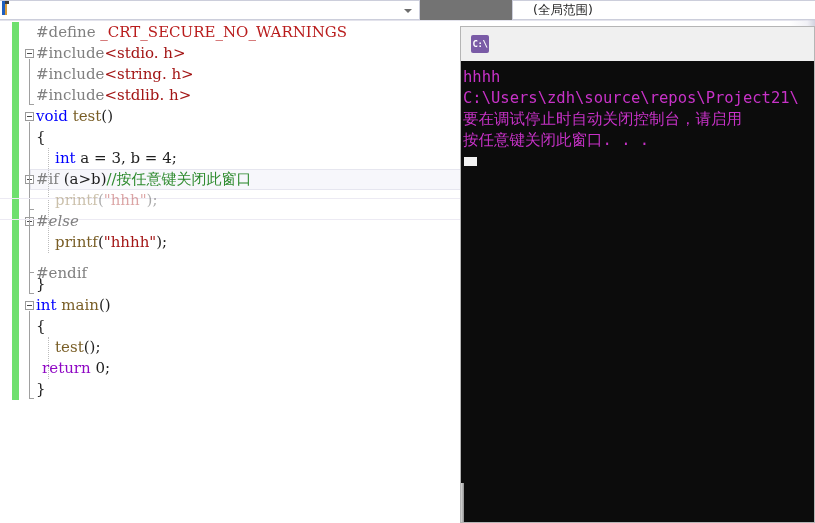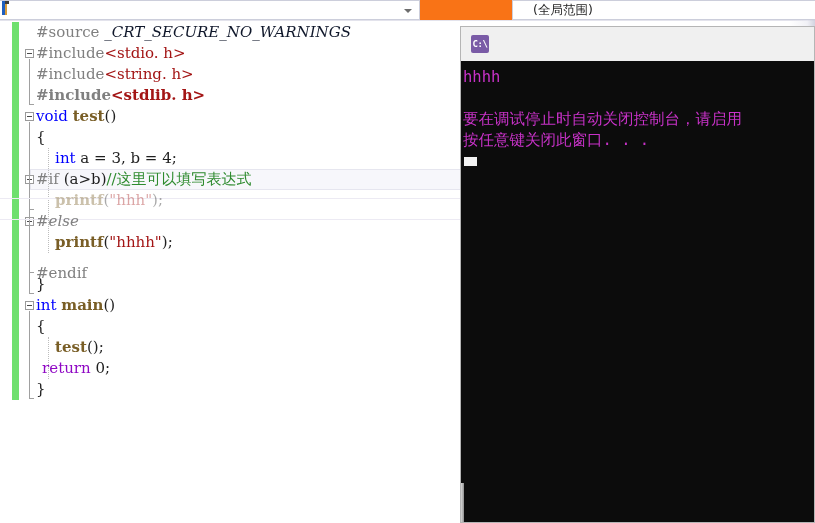--- a/index.html
+++ b/index.html
@@ -6,21 +6,21 @@
   body{
     width:815px;height:523px;overflow:hidden;
     background:#ffffff;
     font-family:"Liberation Sans", sans-serif;
     position:relative;
   }
 
   
   #nav-bar{
     position:absolute;left:0;top:0;width:815px;height:20px;
-    background:#f97316;display:flex;align-items:stretch;
+    background:#737373;display:flex;align-items:stretch;
   }
   .combo{
     position:absolute;top:0;height:20px;
     background:#ffffff;border:1px solid #cccedb;
     box-sizing:border-box;
     display:flex;align-items:center;
     font-size:12px;color:#1e1e1e;
   }
   #combo-symbol{ left:-260px; width:680px; padding-left:8px; }
   #combo-symbol .caret{
@@ -80,24 +80,24 @@
     position:absolute;left:0;height:21px;line-height:21px;
     white-space:pre;
     font-family:"DejaVu Serif", serif;
     font-size:15px;
     color:#1f1f1f;
   }
   .code-line .tx{font-family:"DejaVu Serif", serif;}
 
   
   .t-pp      {color:#808080;}                 
-  .t-macro   {color:#0f172a;font-style:italic;}                 
+  .t-macro   {color:#b91c1c;}                 
   .t-inc     {color:#a31515;}                 
   .t-kw      {color:#0000ff;}                 
-  .t-fn      {color:#795e26;font-weight:bold;}                 
+  .t-fn      {color:#795e26;}                 
   .t-plain   {color:#1f1f1f;}
   .t-str     {color:#a31515;}                 
   .t-cmt     {color:#2e8b2e;}                 
   .t-ctl     {color:#8f08c4;}
   .inactive  {opacity:0.38;}                  
 
   
   #current-line-box{
     position:absolute;left:30px;height:21px;
     border:1px solid #e6e6ef;
@@ -212,28 +212,28 @@
       <div class="fold-line bottom-tick" style="left: 29px; top: 378px; width: 5px;"></div>
     </div>
   <div id="guides-layer">
       <div class="indent-guide" style="left: 48px; top: 128px; height: 105px;"></div>
       <div class="indent-guide" style="left: 48px; top: 317px; height: 42px;"></div>
       <div class="faint-rule" style="top: 178px; width: 460px;"></div>
       <div class="faint-rule" style="top: 199px; width: 460px;"></div>
     </div>
 
   <div id="code-layer">
-      <div class="code-line" style="top: 2px; left: 36px;"><span class="tx t-pp">#source </span><span class="tx t-macro">_CRT_SECURE_NO_WARNINGS</span></div>
+      <div class="code-line" style="top: 2px; left: 36px;"><span class="tx t-pp">#define </span><span class="tx t-macro">_CRT_SECURE_NO_WARNINGS</span></div>
       <div class="code-line" style="top: 23px; left: 36px;"><span class="tx t-pp">#include</span><span class="tx t-inc">&lt;stdio. h&gt;</span></div>
       <div class="code-line" style="top: 44px; left: 36px;"><span class="tx t-pp">#include</span><span class="tx t-inc">&lt;string. h&gt;</span></div>
-      <div class="code-line" style="top: 65px; left: 36px; font-weight: bold;"><span class="tx t-pp">#include</span><span class="tx t-inc">&lt;stdlib. h&gt;</span></div>
+      <div class="code-line" style="top: 65px; left: 36px;"><span class="tx t-pp">#include</span><span class="tx t-inc">&lt;stdlib. h&gt;</span></div>
       <div class="code-line" style="top: 86px; left: 36px;"><span class="tx t-kw">void</span><span class="tx t-plain"> </span><span class="tx t-fn">test</span><span class="tx t-plain">()</span></div>
       <div class="code-line" style="top: 107px; left: 36px;"><span class="tx t-plain">{</span></div>
       <div class="code-line" style="top: 128px; left: 36px;"><span class="tx t-plain">    </span><span class="tx t-kw">int</span><span class="tx t-plain"> a = 3, b = 4;</span></div>
-      <div class="code-line" style="top: 149px; left: 36px;"><span class="tx t-pp">#if</span><span class="tx t-plain"> (a&gt;b)</span><span class="tx t-cmt">//这里可以填写表达式</span></div>
+      <div class="code-line" style="top: 149px; left: 36px;"><span class="tx t-pp">#if</span><span class="tx t-plain"> (a&gt;b)</span><span class="tx t-cmt">//按任意键关闭此窗口</span></div>
       <div class="code-line inactive" style="top: 170px; left: 36px;"><span class="tx t-plain">    </span><span class="tx t-fn">printf</span><span class="tx t-plain">(</span><span class="tx t-str">"hhh"</span><span class="tx t-plain">);</span></div>
       <div class="code-line" style="top: 191px; left: 36px; font-style: italic;"><span class="tx t-pp">#else</span></div>
       <div class="code-line" style="top: 212px; left: 36px;"><span class="tx t-plain">    </span><span class="tx t-fn">printf</span><span class="tx t-plain">(</span><span class="tx t-str">"hhhh"</span><span class="tx t-plain">);</span></div>
       <div class="code-line" style="top: 233px; left: 36px; margin-top: 10px;"><span class="tx t-pp">#endif</span></div>
       <div class="code-line" style="top: 254px; left: 36px;"><span class="tx t-plain">}</span></div>
       <div class="code-line" style="top: 275px; left: 36px;"><span class="tx t-kw">int</span><span class="tx t-plain"> </span><span class="tx t-fn">main</span><span class="tx t-plain">()</span></div>
       <div class="code-line" style="top: 296px; left: 36px;"><span class="tx t-plain">{</span></div>
       <div class="code-line" style="top: 317px; left: 36px;"><span class="tx t-plain">    </span><span class="tx t-fn">test</span><span class="tx t-plain">();</span></div>
       <div class="code-line" style="top: 338px; left: 23px;"><span class="tx t-plain">    </span><span class="tx t-ctl">return</span><span class="tx t-plain"> 0;</span></div>
       <div class="code-line" style="top: 359px; left: 36px;"><span class="tx t-plain">}</span></div>
@@ -245,17 +245,18 @@
 <div id="console-window">
   <div id="console-titlebar">
     <div id="console-icon">
       <span class="glyph">C:\</span>
     </div>
   </div>
   <div id="console-left-edge"></div>
   <div id="console-body">
 
     <div class="console-line" style="top: 6px;">hhhh</div>
+      <div class="console-line" style="top: 27px;">C:\Users\zdh\source\repos\Project21\</div>
       <div class="console-line" style="top: 69px;">按任意键关闭此窗口. . .</div>
       <div class="console-line" style="top: 48px;">要在调试停止时自动关闭控制台，请启用</div>
       <div id="console-cursor" style="top: 96px;"></div>
   </div>
 </div>
 
 </body></html>

